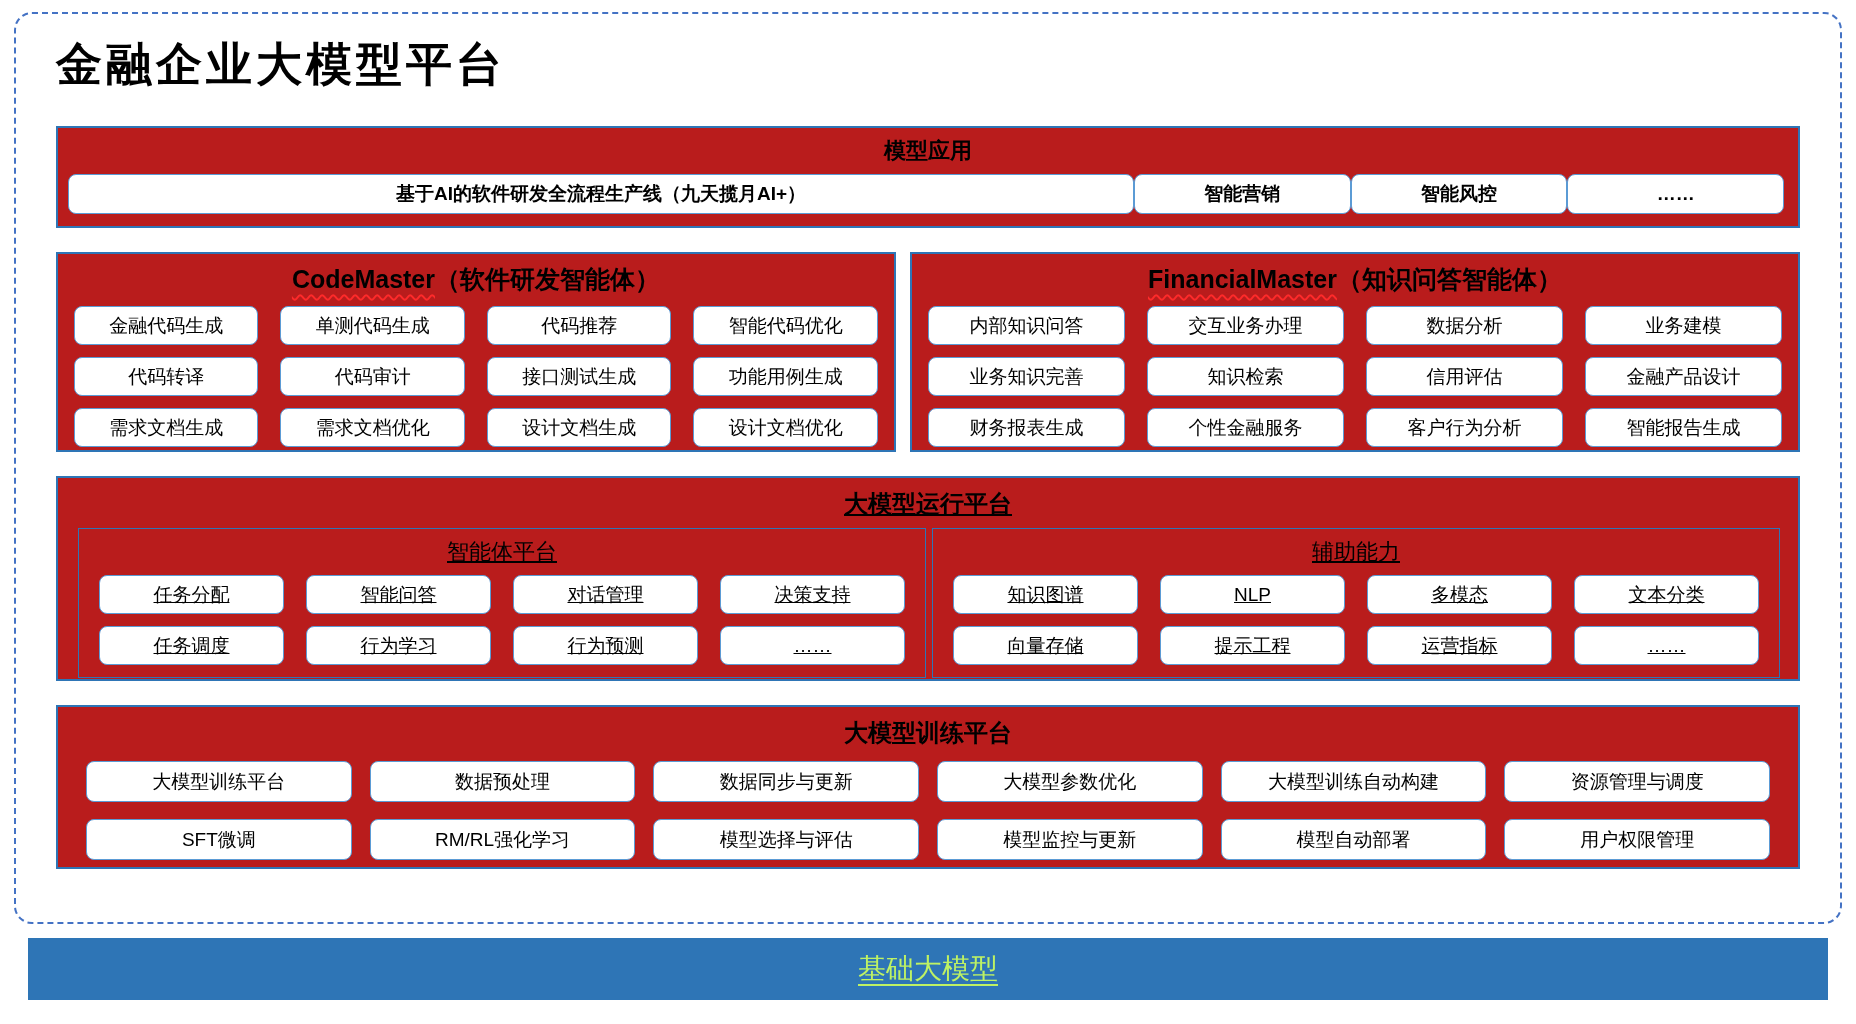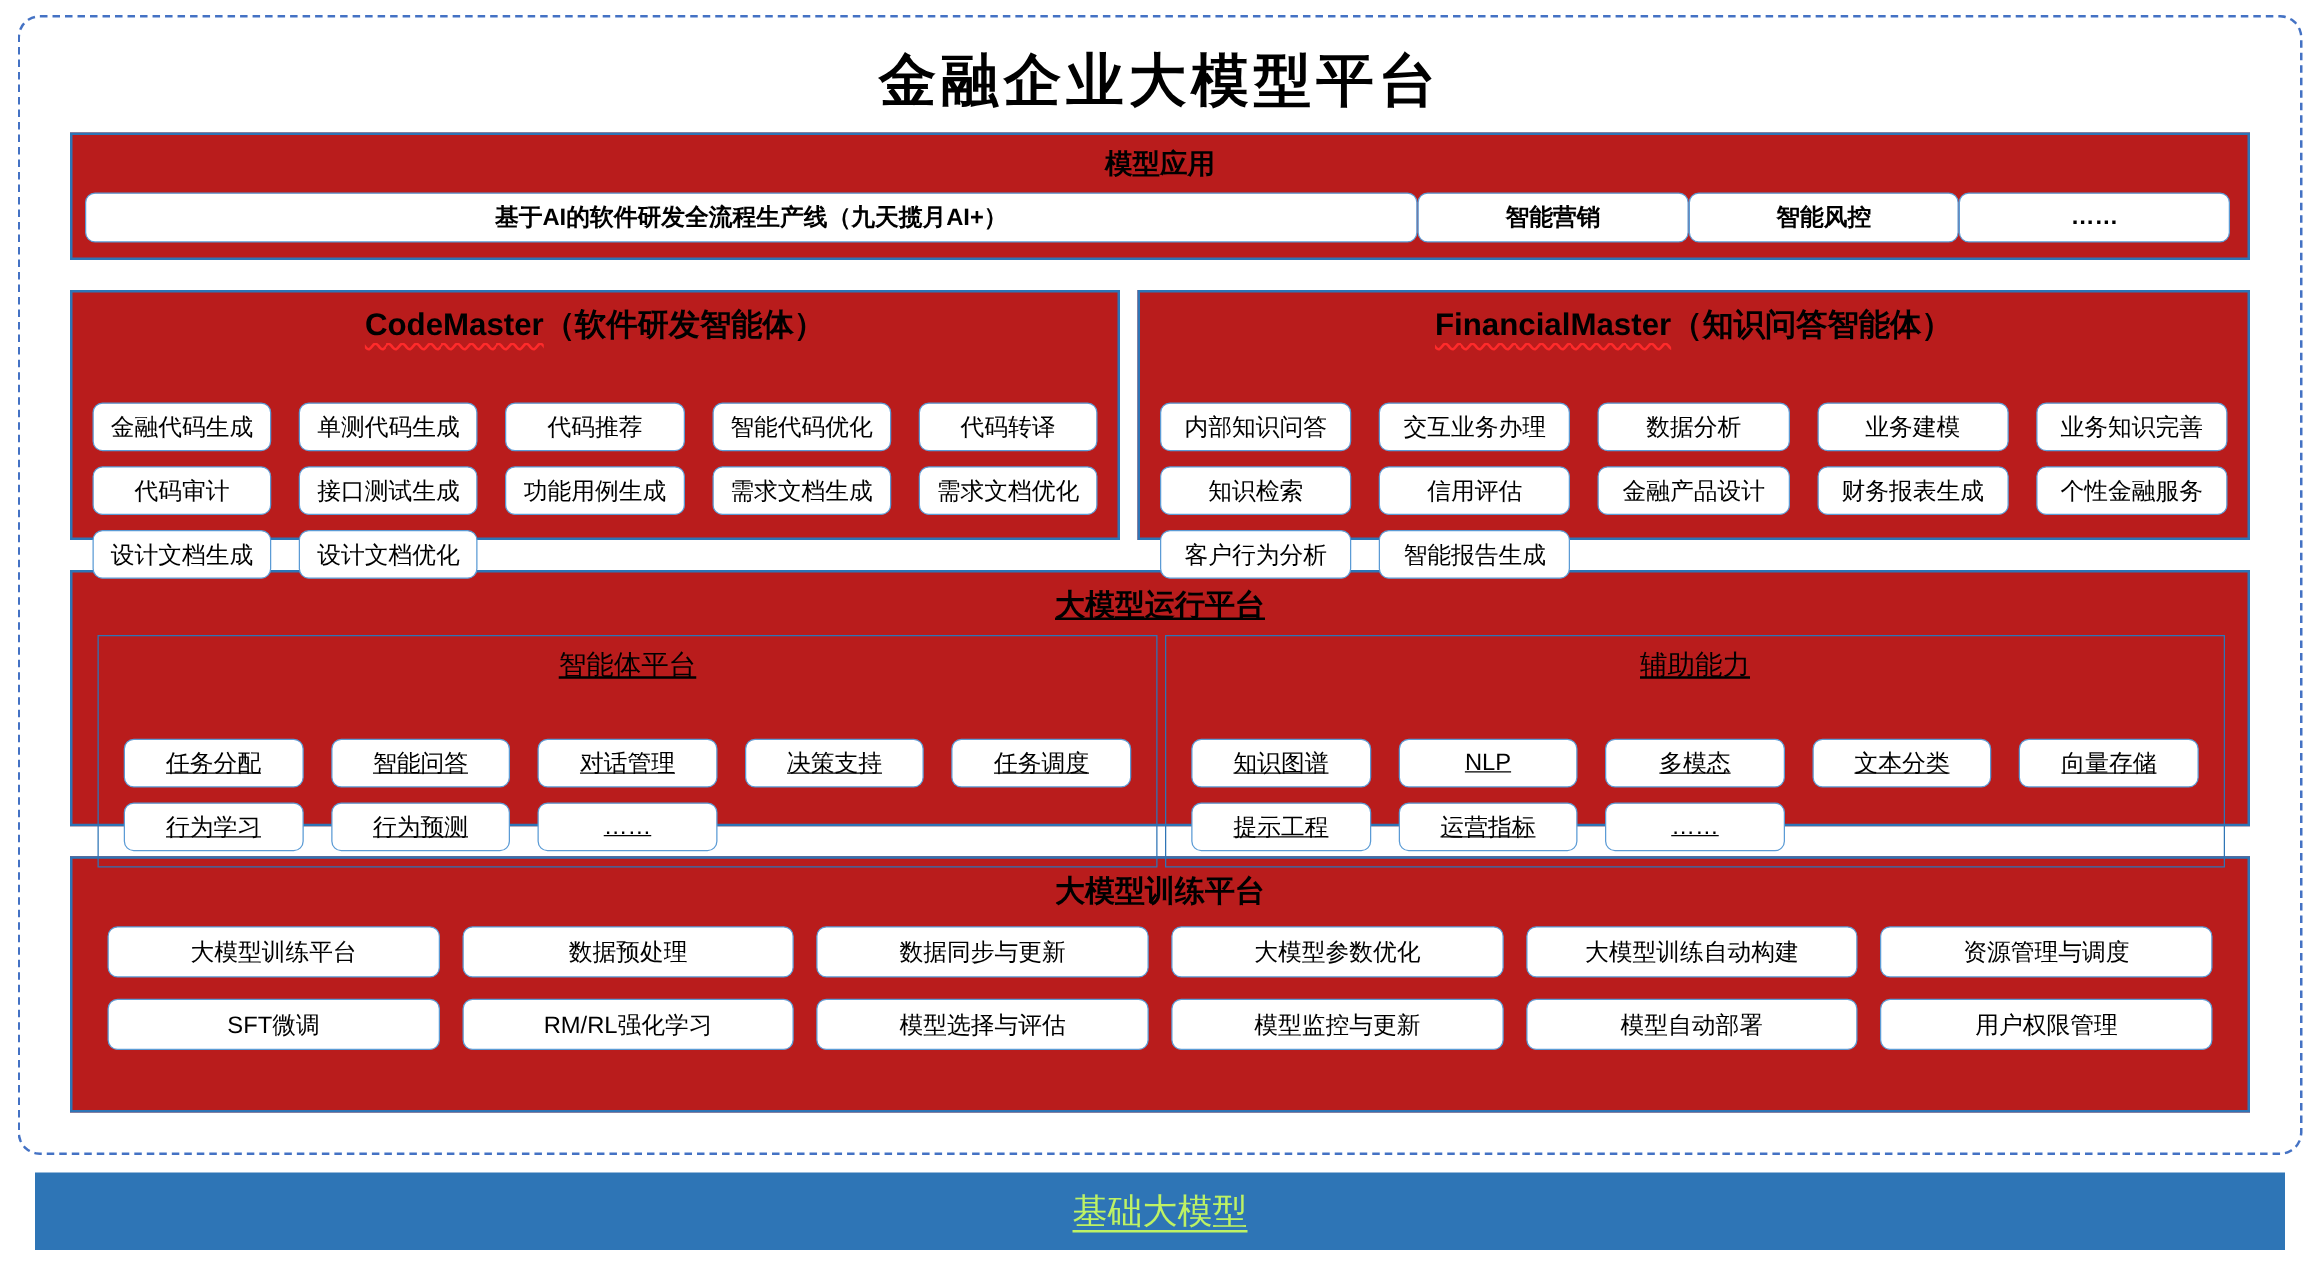--- a/index.html
+++ b/index.html
@@ -13,26 +13,25 @@
   html,body{width:1856px;height:1024px;background:#ffffff;overflow:hidden;
     font-family:"Liberation Sans",sans-serif;color:#000;}
   .outer-dashed{
     margin:12px 14px 0;
     border:2px dashed var(--dash,#4472c4);
     border-radius:18px;
     padding:12px 40px 16px;
     height:912px;
   }
   .main-title{
-    text-align:center;
     font-family:"DejaVu Serif",serif;
     font-weight:700;
     font-size:46px;
     letter-spacing:4px;
-    margin:8px 0 10px;
+    margin:8px 0 30px;
   }
   .section{
     border:2px solid var(--accent,#2e75b6);
     background:#b91c1c;
     margin-bottom:24px;
   }
   .sec-header{
     text-align:center;
     font-weight:700;
     font-size:22px;
@@ -66,38 +65,38 @@
   .s1{height:102px;}
   .s1 .row{display:flex;padding:4px 14px 0 10px;}
   .s1 .chip{font-weight:700;height:40px;}
   .s1 .chip.wide{flex:0 0 1066px;}
   .s1 .chip.small{flex:1;}
   
   .two-col{display:flex;gap:14px;margin-bottom:24px;}
   .two-col .section{margin-bottom:0;}
   .master-box{flex:1;height:200px;}
   .master-box.right{flex:1.06;}
-  .grid4{display:grid;grid-template-columns:repeat(5,1fr);gap:12px 22px;padding:0 16px 12px;margin-top:36px;}
+  .grid4{display:grid;grid-template-columns:repeat(4,1fr);gap:12px 22px;padding:0 16px 12px;}
   
   .s3{height:205px;text-decoration:underline;}
   .runtime-cols{display:flex;gap:6px;padding:2px 18px 12px 20px;}
   .sub-box{
     flex:1;
     border:1.5px solid var(--accent,#2e75b6);
     padding-bottom:12px;
   }
   .sub-header{
     text-align:center;
     font-size:22px;
     font-weight:400;
     padding:8px 0 8px;
   }
   .sub-box .grid4{padding:0 20px;}
   
-  .s4{height:205px;}
+  .s4{height:164px;}
   .grid6{display:grid;grid-template-columns:repeat(6,1fr);gap:17px 18px;padding:6px 28px 16px;}
   .s4 .chip{height:41px;}
   
   .base-bar{
     margin:14px 28px 0;
     height:62px;
     background:var(--bar-bg,#2e75b6);
     color:#bef264;
     display:flex;align-items:center;justify-content:center;
     font-size:28px;

